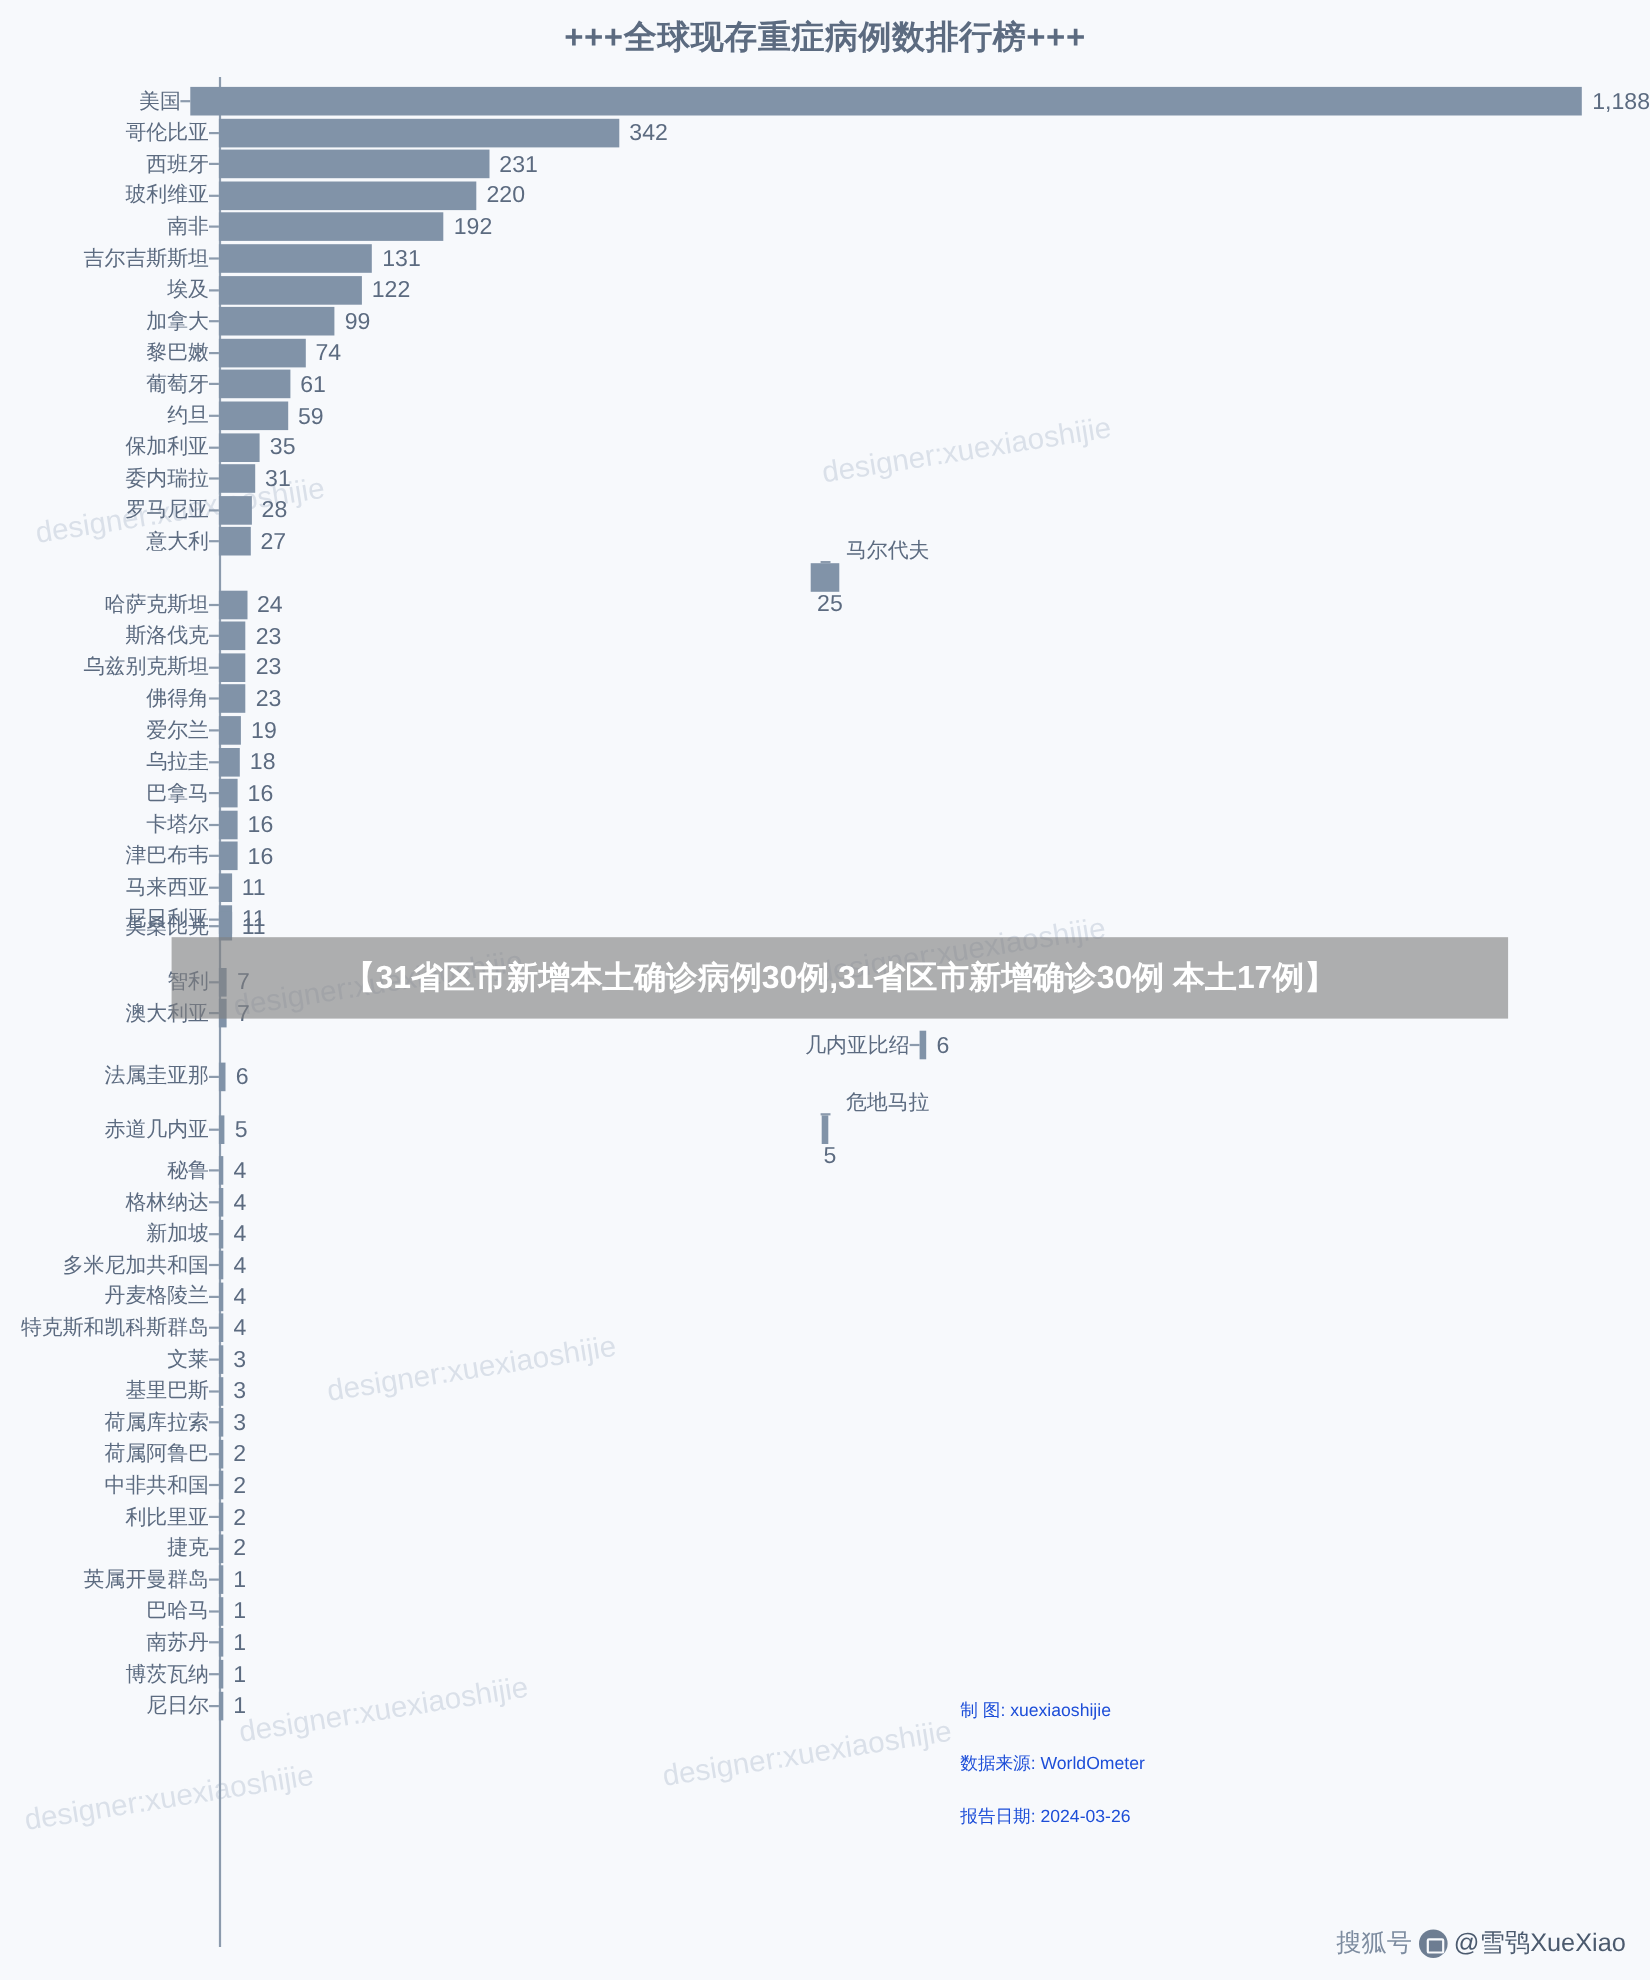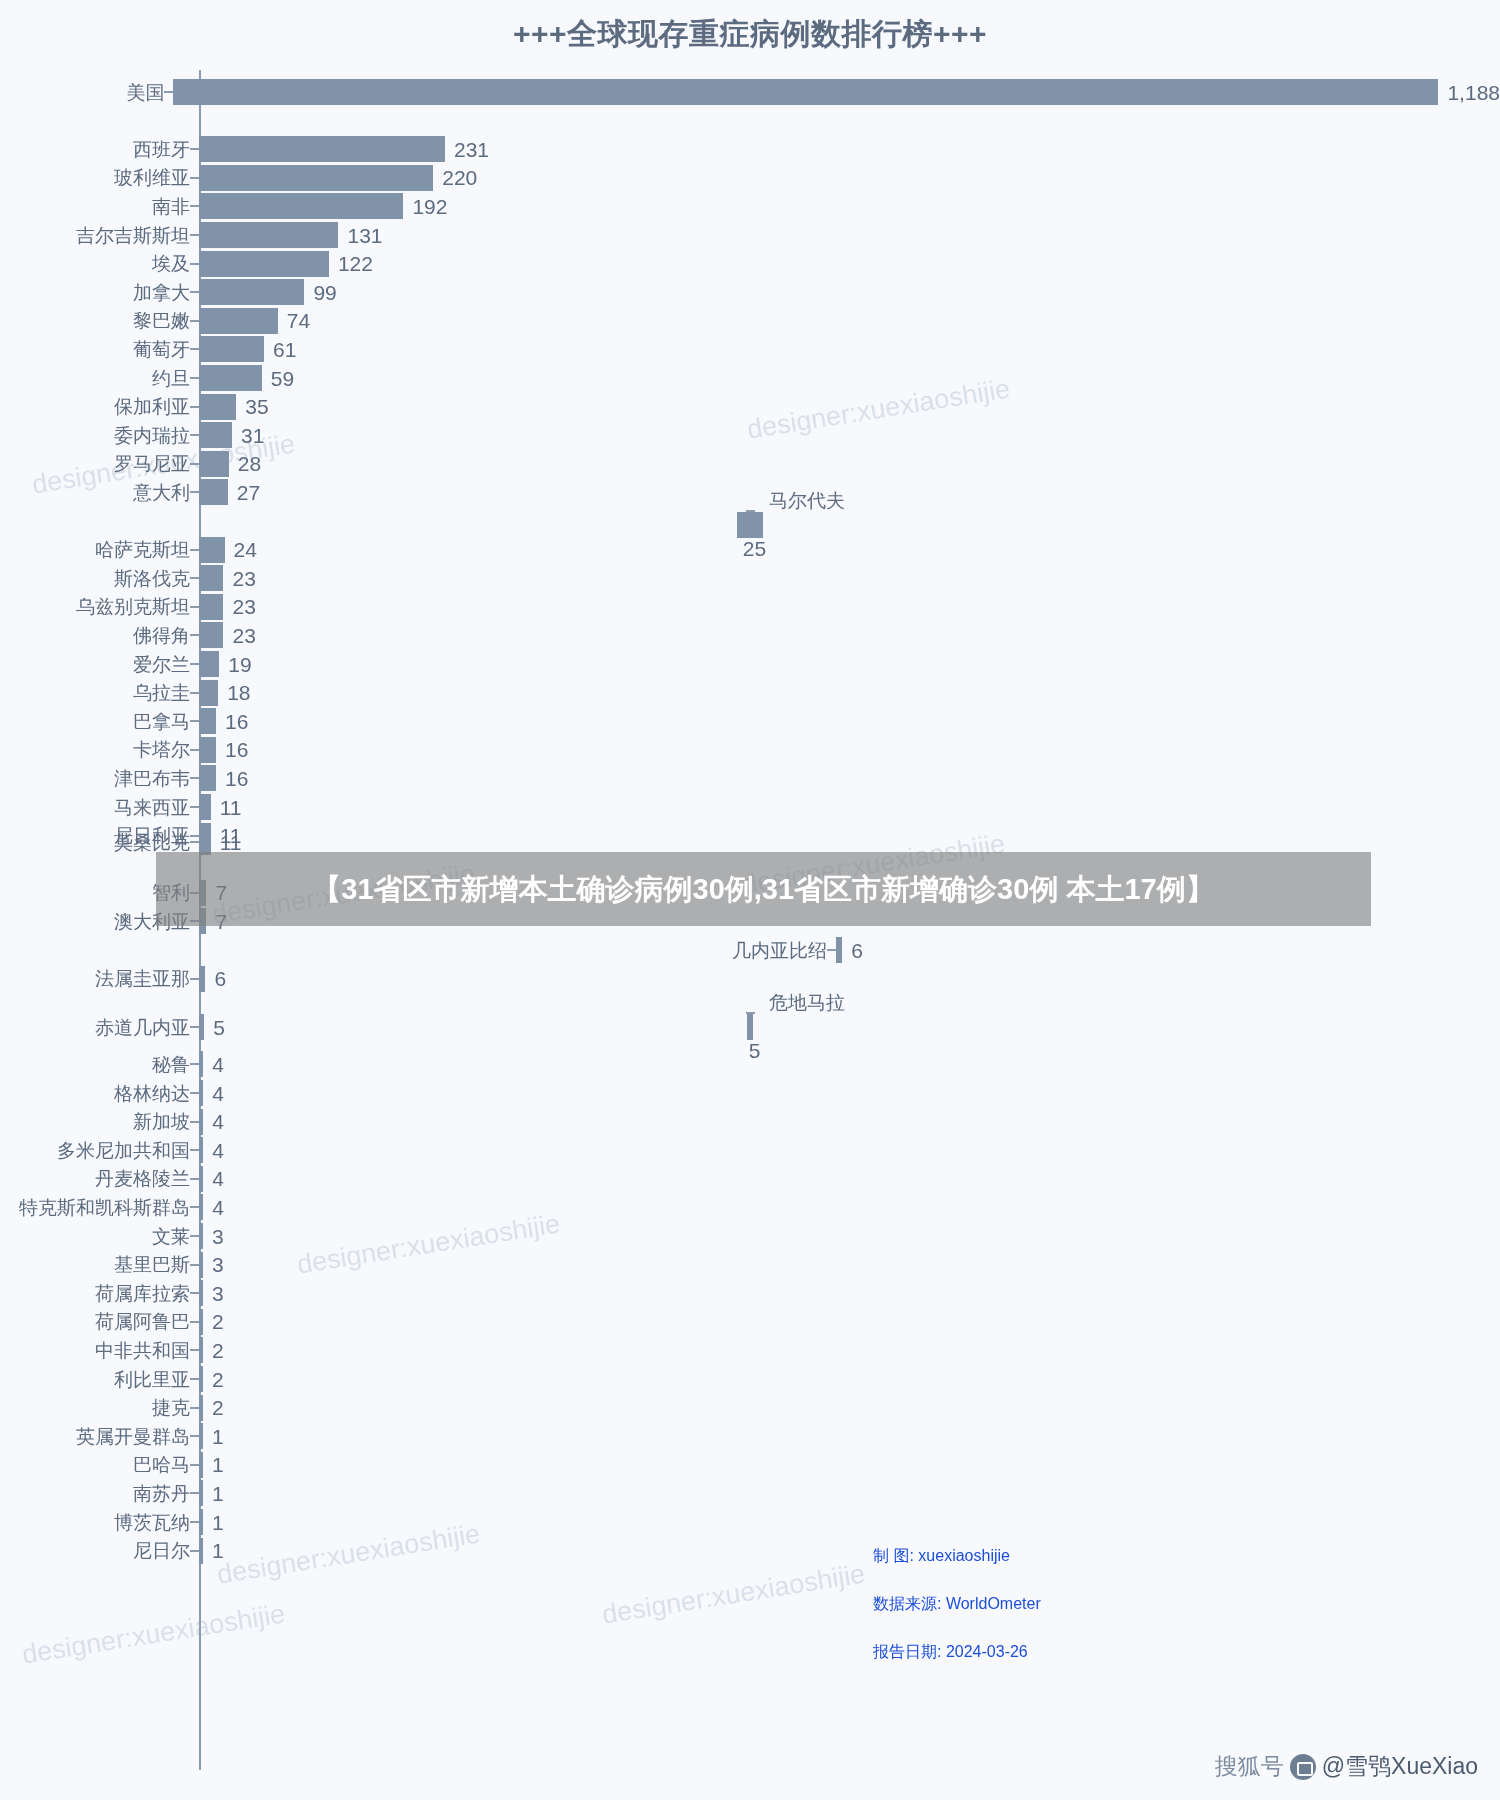--- a/index.html
+++ b/index.html
@@ -200,20 +200,26 @@
   <div class="watermark wm-h">designer:xuexiaoshijie</div>
 
   <div id="plot">
     <div class="axis-line"></div>
 
   <div class="bar-row" style="top: 6px;">
         <div class="cat-label">美国</div>
         <div class="tick"></div>
         <div class="bar" style="width: 1265px; background: rgb(129, 147, 168);"></div>
         <div class="bar-value">1,188</div>
+      </div>
+      <div class="bar-row" style="top: 34.6px;">
+        <div class="cat-label">哥伦比亚</div>
+        <div class="tick"></div>
+        <div class="bar" style="width: 364.167px; background: rgb(129, 147, 168);"></div>
+        <div class="bar-value">342</div>
       </div>
       <div class="bar-row" style="top: 63.2px;">
         <div class="cat-label">西班牙</div>
         <div class="tick"></div>
         <div class="bar" style="width: 245.972px; background: rgb(129, 147, 168);"></div>
         <div class="bar-value">231</div>
       </div>
       <div class="bar-row" style="top: 91.8px;">
         <div class="cat-label">玻利维亚</div>
         <div class="tick"></div>

